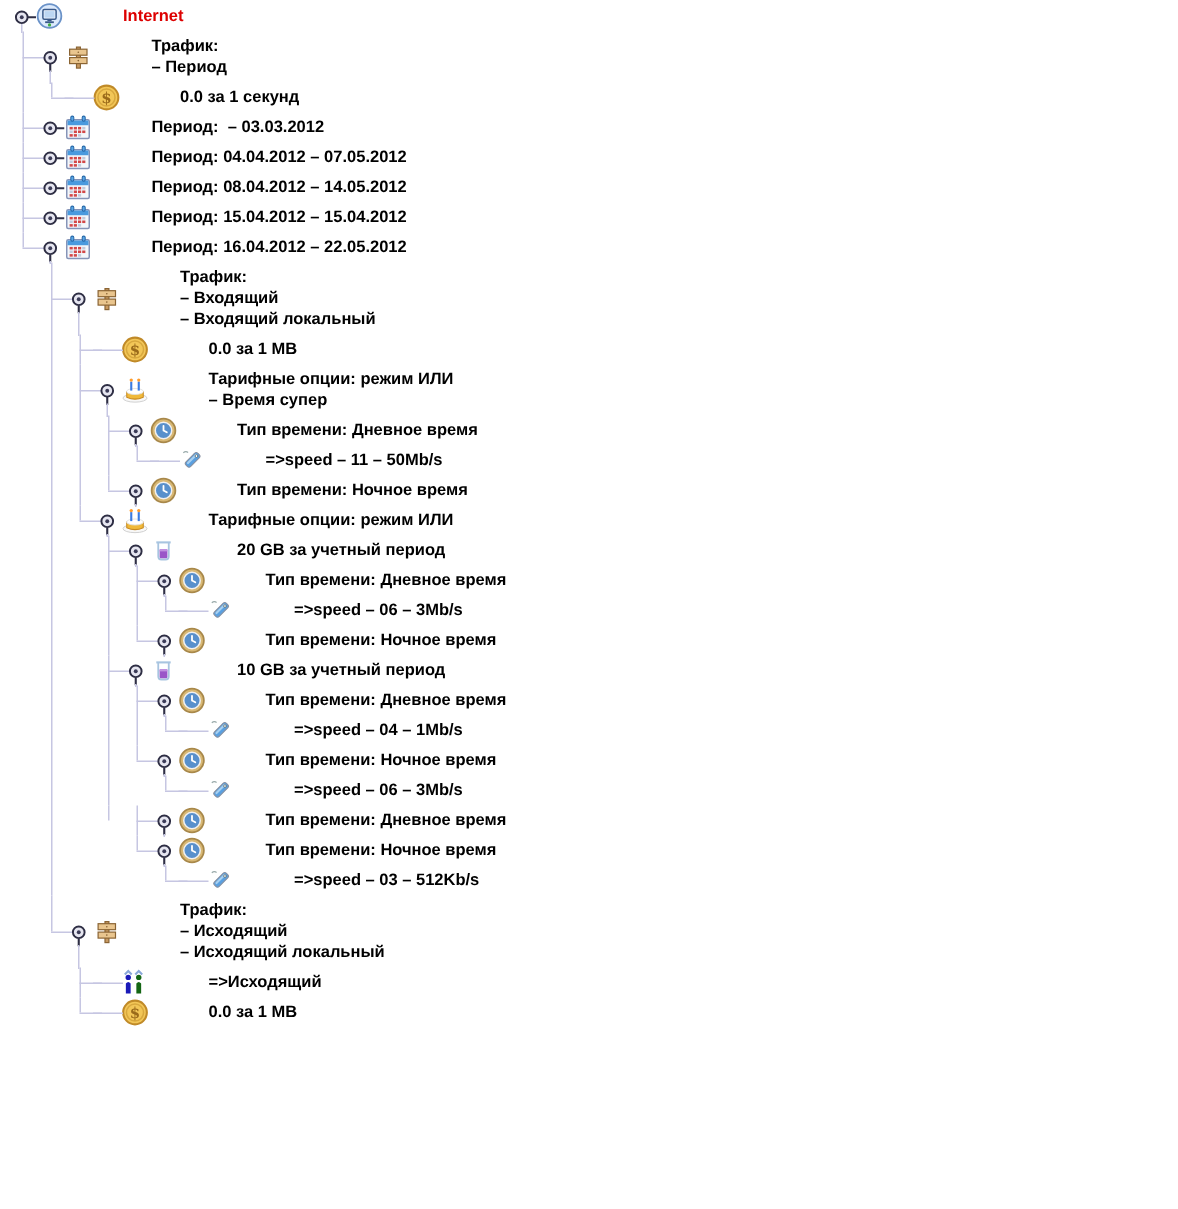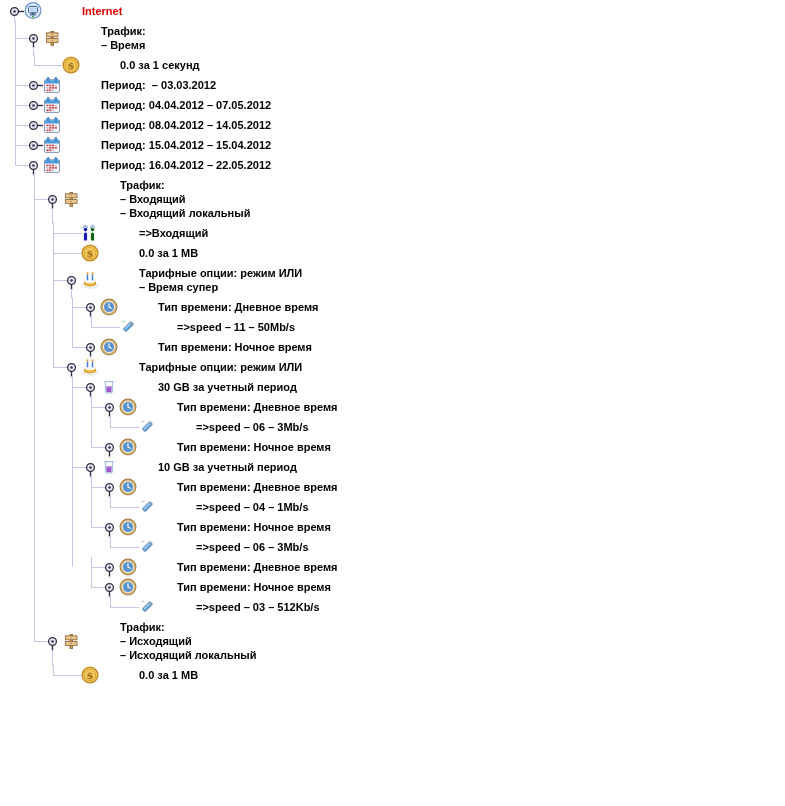--- a/index.html
+++ b/index.html
@@ -71,21 +71,21 @@
                 <svg width="18" height="18" viewBox="0 0 18 18">
                   <rect x="8" y="2.4" width="2.6" height="14" fill="#c89a62" stroke="#8a6434" stroke-width="0.8"></rect>
                   <rect x="3.4" y="3.8" width="11.6" height="4" fill="#e9c58e" stroke="#8a6434" stroke-width="0.8"></rect>
                   <rect x="3.4" y="9.4" width="11.6" height="4" fill="#e9c58e" stroke="#8a6434" stroke-width="0.8"></rect>
                   <circle cx="9.2" cy="5.8" r="0.55" fill="#8a6434"></circle>
                   <circle cx="9.2" cy="11.4" r="0.55" fill="#8a6434"></circle>
                 </svg>
               </span>
               <div class="label">
                 <span>Трафик:</span>
-                <span>– Время</span>
+                <span>– Период</span>
               </div>
             </div>
             <ul>
               <li class="last" style="--stub: 10px;">
                 <div class="row r1">
                   <span class="slot leaf"></span>
                   <span class="icon">
                     <svg width="18" height="18" viewBox="0 0 18 18">
                       <circle cx="9" cy="9" r="7.9" fill="#f2c657" stroke="#c08a28" stroke-width="1.4"></circle>
                       <circle cx="9" cy="9" r="5.7" fill="none" stroke="#d8a83e" stroke-width="1"></circle>
@@ -282,38 +282,20 @@
                       <circle cx="9.2" cy="11.4" r="0.55" fill="#8a6434"></circle>
                     </svg>
                   </span>
                   <div class="label">
                     <span>Трафик:</span>
                     <span>– Входящий</span>
                     <span>– Входящий локальный</span>
                   </div>
                 </div>
                 <ul>
-                  <li style="--stub: 10px;">
-                    <div class="row r1">
-                      <span class="slot leaf"></span>
-                      <span class="icon">
-                        <svg width="18" height="18" viewBox="0 0 18 18">
-                          <path d="M2.2 3.7 L4.5 1.4 L6.8 3.7" fill="none" stroke="#8aa8d8" stroke-width="1.4"></path>
-                          <circle cx="4.5" cy="5.6" r="1.8" fill="#1a1ab8"></circle>
-                          <path d="M2.9 16.4 L2.9 9.6 Q4.5 7.6 6.1 9.6 L6.1 16.4 Z" fill="#1a1ab8"></path>
-                          <path d="M9.2 3.7 L11.5 1.4 L13.8 3.7" fill="none" stroke="#8aa8d8" stroke-width="1.4"></path>
-                          <circle cx="11.5" cy="5.6" r="1.8" fill="#146614"></circle>
-                          <path d="M9.9 16.4 L9.9 9.6 Q11.5 7.6 13.1 9.6 L13.1 16.4 Z" fill="#146614"></path>
-                        </svg>
-                      </span>
-                      <div class="label">
-                        <span>=&gt;Входящий</span>
-                      </div>
-                    </div>
-                  </li>
                   <li style="--stub: 10px;">
                     <div class="row r1">
                       <span class="slot leaf"></span>
                       <span class="icon">
                         <svg width="18" height="18" viewBox="0 0 18 18">
                           <circle cx="9" cy="9" r="7.9" fill="#f2c657" stroke="#c08a28" stroke-width="1.4"></circle>
                           <circle cx="9" cy="9" r="5.7" fill="none" stroke="#d8a83e" stroke-width="1"></circle>
                           <text x="9" y="12.6" text-anchor="middle" font-size="10" font-weight="bold" fill="#9a6a1a" font-family="DejaVu Serif, serif">$</text>
                         </svg>
                       </span>
@@ -448,21 +430,21 @@
                           </span>
                           <span class="icon">
                             <svg width="18" height="18" viewBox="0 0 18 18">
                               <path d="M5.5 3.6 L5.5 12.8 Q5.5 15 7.6 15 L10.4 15 Q12.5 15 12.5 12.8 L12.5 3.6" fill="#ffffff" stroke="#a8c4e0" stroke-width="1.2"></path>
                               <rect x="6.4" y="8" width="5.2" height="6.2" rx="1" fill="#9a55c8"></rect>
                               <rect x="6.4" y="8" width="5.2" height="1.6" fill="#c090e0"></rect>
                               <line x1="4.2" y1="3.6" x2="13.8" y2="3.6" stroke="#a8c4e0" stroke-width="1.4"></line>
                             </svg>
                           </span>
                           <div class="label">
-                            <span>30 GB за учетный период</span>
+                            <span>20 GB за учетный период</span>
                           </div>
                         </div>
                         <ul>
                           <li style="--stub: 10px;">
                             <div class="row r1">
                               <span class="slot cont">
                                 <svg class="handle" width="19" height="19" viewBox="0 0 19 19">
                                   <line x1="9.5" y1="13.6" x2="9.5" y2="19" stroke="#2e2e44" stroke-width="1.4"></line>
                                   <circle cx="9.5" cy="9.5" r="3.9" fill="#e6e6f0" stroke="#2e2e44" stroke-width="1.3"></circle>
                                   <circle cx="9.5" cy="9.5" r="1.3" fill="#3c3c58"></circle>
@@ -717,20 +699,38 @@
                       <circle cx="9.2" cy="11.4" r="0.55" fill="#8a6434"></circle>
                     </svg>
                   </span>
                   <div class="label">
                     <span>Трафик:</span>
                     <span>– Исходящий</span>
                     <span>– Исходящий локальный</span>
                   </div>
                 </div>
                 <ul>
+                  <li style="--stub: 10px;">
+                    <div class="row r1">
+                      <span class="slot leaf"></span>
+                      <span class="icon">
+                        <svg width="18" height="18" viewBox="0 0 18 18">
+                          <path d="M2.2 3.7 L4.5 1.4 L6.8 3.7" fill="none" stroke="#8aa8d8" stroke-width="1.4"></path>
+                          <circle cx="4.5" cy="5.6" r="1.8" fill="#1a1ab8"></circle>
+                          <path d="M2.9 16.4 L2.9 9.6 Q4.5 7.6 6.1 9.6 L6.1 16.4 Z" fill="#1a1ab8"></path>
+                          <path d="M9.2 3.7 L11.5 1.4 L13.8 3.7" fill="none" stroke="#8aa8d8" stroke-width="1.4"></path>
+                          <circle cx="11.5" cy="5.6" r="1.8" fill="#146614"></circle>
+                          <path d="M9.9 16.4 L9.9 9.6 Q11.5 7.6 13.1 9.6 L13.1 16.4 Z" fill="#146614"></path>
+                        </svg>
+                      </span>
+                      <div class="label">
+                        <span>=&gt;Исходящий</span>
+                      </div>
+                    </div>
+                  </li>
                   <li class="last" style="--stub: 10px;">
                     <div class="row r1">
                       <span class="slot leaf"></span>
                       <span class="icon">
                         <svg width="18" height="18" viewBox="0 0 18 18">
                           <circle cx="9" cy="9" r="7.9" fill="#f2c657" stroke="#c08a28" stroke-width="1.4"></circle>
                           <circle cx="9" cy="9" r="5.7" fill="none" stroke="#d8a83e" stroke-width="1"></circle>
                           <text x="9" y="12.6" text-anchor="middle" font-size="10" font-weight="bold" fill="#9a6a1a" font-family="DejaVu Serif, serif">$</text>
                         </svg>
                       </span>

